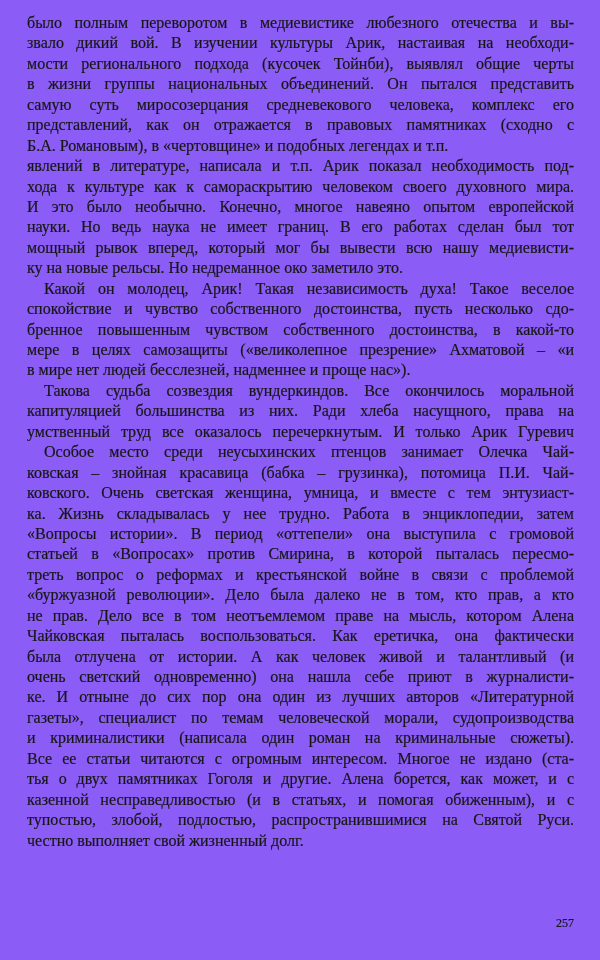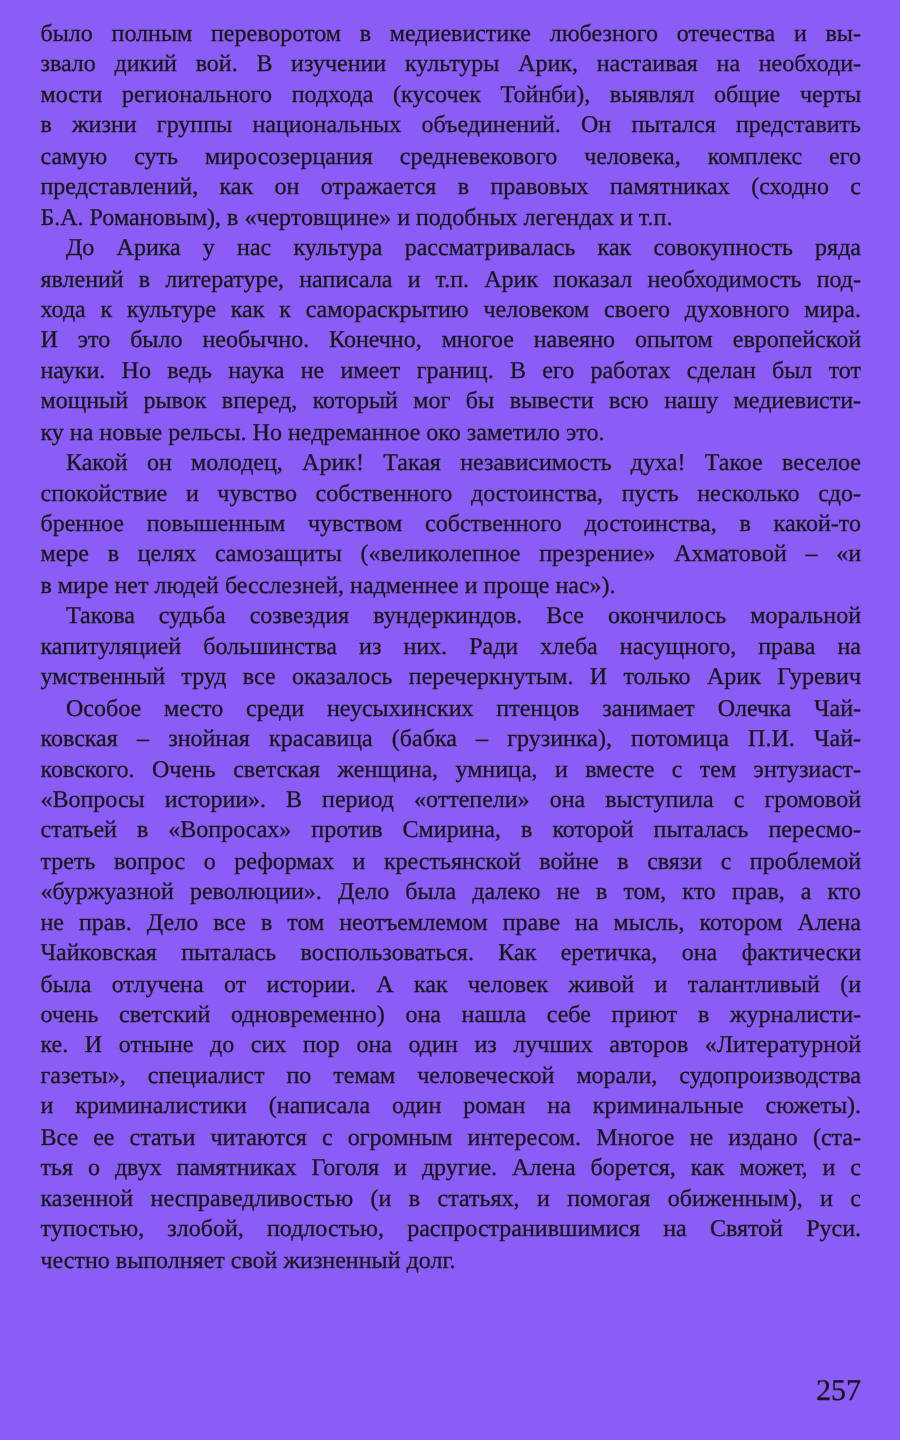--- a/index.html
+++ b/index.html
@@ -35,41 +35,40 @@
     overflow: hidden;
     white-space: nowrap0; 
   }
   .line.indent { text-indent: 17px; }
   .line.last { text-align-last: left; }
   .page-number {
     position: absolute;
     right: 26px;
     top: 916px;
     font-family: "Liberation Serif", "DejaVu Serif", serif;
-    font-size: 20px;
+    font-size: 12px;
     color: #161616;
     -webkit-text-stroke: 0.2px #1b1b1b;
   }
 </style>
 </head>
 <body>
 
 <div class="page">
   <div class="text-block" id="text-block">
       <div class="paragraph">
         <div class="line">было полным переворотом в медиевистике любезного отечества и вы-</div>
         <div class="line">звало дикий вой. В изучении культуры Арик, настаивая на необходи-</div>
         <div class="line">мости регионального подхода (кусочек Тойнби), выявлял общие черты</div>
         <div class="line">в жизни группы национальных объединений. Он пытался представить</div>
         <div class="line">самую суть миросозерцания средневекового человека, комплекс его</div>
         <div class="line">представлений, как он отражается в правовых памятниках (сходно с</div>
         <div class="line last">Б.А. Романовым), в «чертовщине» и подобных легендах и т.п.</div>
       </div>
       <div class="paragraph">
-        <div class="line indent">До Арика у нас культура рассматривалась как совокупность ряда</div>
         <div class="line">явлений в литературе, написала и т.п. Арик показал необходимость под-</div>
         <div class="line">хода к культуре как к самораскрытию человеком своего духовного мира.</div>
         <div class="line">И это было необычно. Конечно, многое навеяно опытом европейской</div>
         <div class="line">науки. Но ведь наука не имеет границ. В его работах сделан был тот</div>
         <div class="line">мощный рывок вперед, который мог бы вывести всю нашу медиевисти-</div>
         <div class="line last">ку на новые рельсы. Но недреманное око заметило это.</div>
       </div>
       <div class="paragraph">
         <div class="line indent">Какой он молодец, Арик! Такая независимость духа! Такое веселое</div>
         <div class="line">спокойствие и чувство собственного достоинства, пусть несколько сдо-</div>
@@ -79,20 +78,21 @@
       </div>
       <div class="paragraph">
         <div class="line indent">Такова судьба созвездия вундеркиндов. Все окончилось моральной</div>
         <div class="line">капитуляцией большинства из них. Ради хлеба насущного, права на</div>
         <div class="line">умственный труд все оказалось перечеркнутым. И только Арик Гуревич</div>
       </div>
       <div class="paragraph">
         <div class="line indent">Особое место среди неусыхинских птенцов занимает Олечка Чай-</div>
         <div class="line">ковская – знойная красавица (бабка – грузинка), потомица П.И. Чай-</div>
         <div class="line">ковского. Очень светская женщина, умница, и вместе с тем энтузиаст-</div>
+        <div class="line">ка. Жизнь складывалась у нее трудно. Работа в энциклопедии, затем</div>
         <div class="line">«Вопросы истории». В период «оттепели» она выступила с громовой</div>
         <div class="line">статьей в «Вопросах» против Смирина, в которой пыталась пересмо-</div>
         <div class="line">треть вопрос о реформах и крестьянской войне в связи с проблемой</div>
         <div class="line">«буржуазной революции». Дело была далеко не в том, кто прав, а кто</div>
         <div class="line">не прав. Дело все в том неотъемлемом праве на мысль, котором Алена</div>
         <div class="line">Чайковская пыталась воспользоваться. Как еретичка, она фактически</div>
         <div class="line">была отлучена от истории. А как человек живой и талантливый (и</div>
         <div class="line">очень светский одновременно) она нашла себе приют в журналисти-</div>
         <div class="line">ке. И отныне до сих пор она один из лучших авторов «Литературной</div>
         <div class="line">газеты», специалист по темам человеческой морали, судопроизводства</div>

